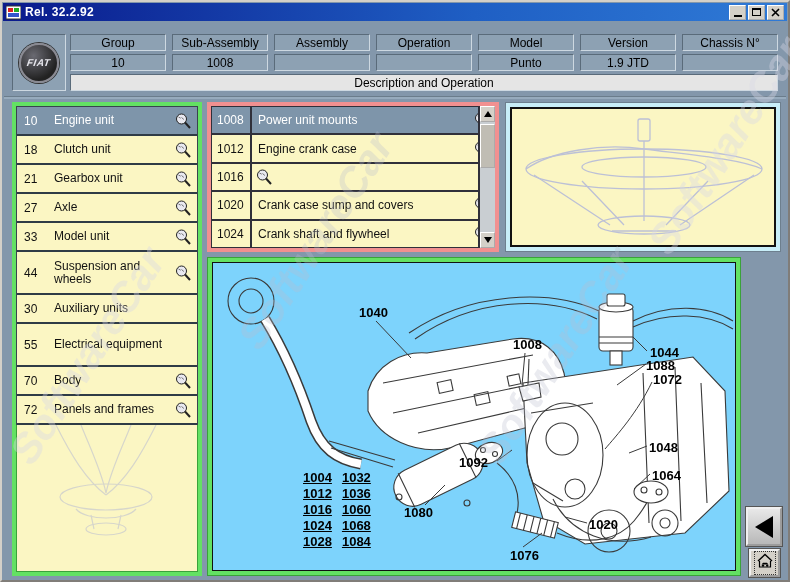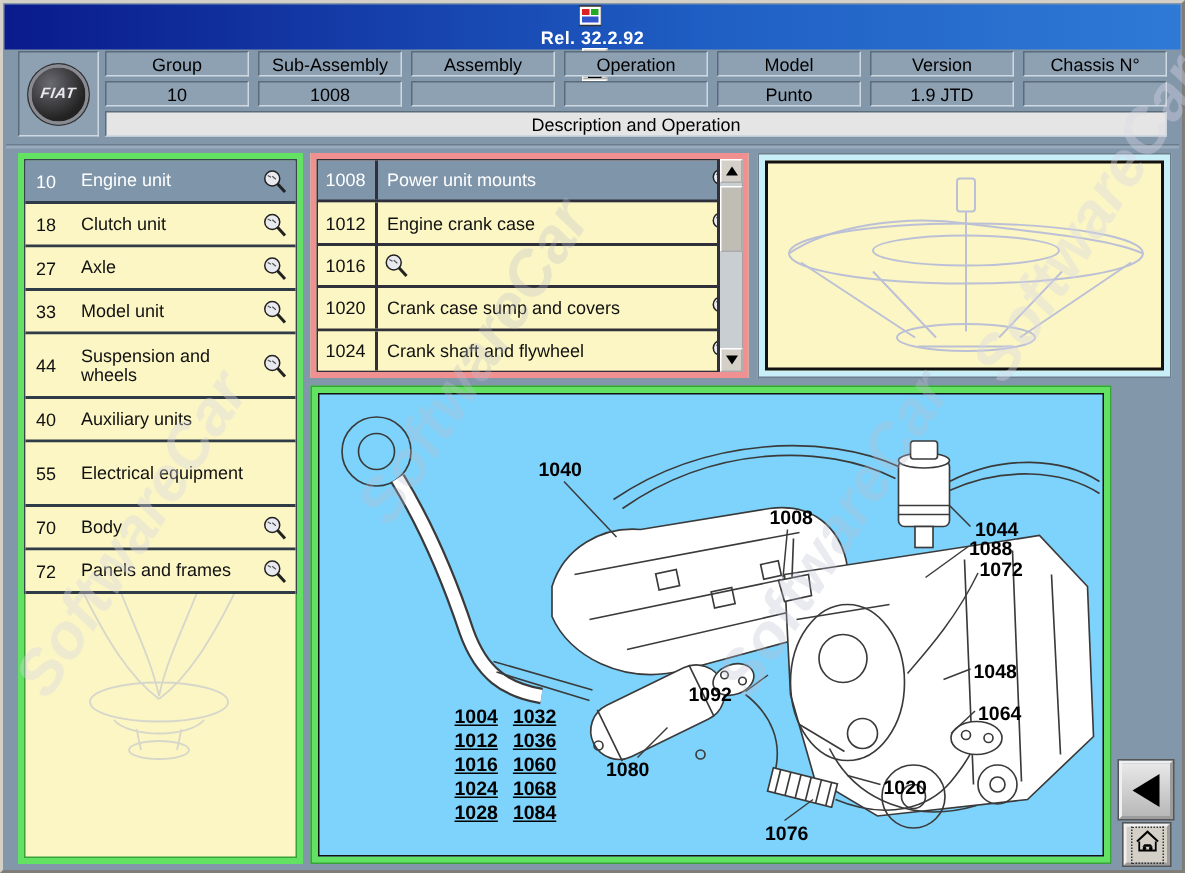--- a/index.html
+++ b/index.html
@@ -1,22 +1,22 @@
 <!DOCTYPE html>
 <html><head>
 <meta charset="utf-8">
 <style>
   html,body{margin:0;padding:0;}
   body{width:790px;height:582px;overflow:hidden;position:relative;
        font-family:"Liberation Sans","DejaVu Sans",sans-serif;background:#8397ab;}
   .window{position:absolute;inset:0;border:2px outset #d4d0c8;background:#8397ab;box-sizing:border-box;}
   
-  .titlebar{position:absolute;left:1px;top:1px;right:1px;height:30px;
+  .titlebar{position:absolute;left:1px;top:1px;right:1px;height:18px;
     background:linear-gradient(to right,#0a1a8c,#1f5fc4 60%,#2f7ad6);
-    display:flex;align-items:center;padding:0 16px;box-sizing:border-box;flex-direction:column;}
+    display:flex;align-items:center;padding:0 3px;box-sizing:border-box;}
   .app-icon{width:15px;height:15px;margin-right:4px;flex:0 0 auto;}
   .title-text{color:#fff;font-size:12px;font-weight:bold;flex:1;letter-spacing:.3px;}
   .tbtn{width:17px;height:15px;background:#d4d0c8;border:1px outset #fff;margin-left:2px;
         display:flex;align-items:center;justify-content:center;box-sizing:border-box;cursor:pointer;}
   .g-min{width:8px;height:2px;background:#000;margin-top:7px;}
   .g-max{width:9px;height:8px;border:1px solid #000;border-top-width:2px;box-sizing:border-box;}
   
   .hcell{position:absolute;height:17px;width:96px;background:#8da1b3;
     border:1px solid;border-color:#57� ;border-color:#5a6b7a #cdd8e1 #cdd8e1 #5a6b7a;
     font-size:12px;color:#000;text-align:center;line-height:16px;box-sizing:border-box;overflow:hidden;}
@@ -147,20 +147,29 @@
       <div class="grow">
         <span class="gcode">18</span>
         <span class="glabel">Clutch unit</span>
         <svg class="mag" viewBox="0 0 18 18">
             <circle cx="7.5" cy="7" r="5" fill="#e9e9f0" stroke="#222"></circle>
             <path d="M4.5 5 l2.2 1.2 M7.5 5.5 l2.4 2" stroke="#555" stroke-width=".8"></path>
             <line x1="11" y1="10.5" x2="16" y2="16" stroke="#222" stroke-width="2"></line>
           </svg>
       </div>
       <div class="grow">
+        <span class="gcode">21</span>
+        <span class="glabel">Gearbox unit</span>
+        <svg class="mag" viewBox="0 0 18 18">
+            <circle cx="7.5" cy="7" r="5" fill="#e9e9f0" stroke="#222"></circle>
+            <path d="M4.5 5 l2.2 1.2 M7.5 5.5 l2.4 2" stroke="#555" stroke-width=".8"></path>
+            <line x1="11" y1="10.5" x2="16" y2="16" stroke="#222" stroke-width="2"></line>
+          </svg>
+      </div>
+      <div class="grow">
         <span class="gcode">27</span>
         <span class="glabel">Axle</span>
         <svg class="mag" viewBox="0 0 18 18">
             <circle cx="7.5" cy="7" r="5" fill="#e9e9f0" stroke="#222"></circle>
             <path d="M4.5 5 l2.2 1.2 M7.5 5.5 l2.4 2" stroke="#555" stroke-width=".8"></path>
             <line x1="11" y1="10.5" x2="16" y2="16" stroke="#222" stroke-width="2"></line>
           </svg>
       </div>
       <div class="grow">
         <span class="gcode">33</span>
@@ -174,21 +183,21 @@
       <div class="grow tall">
         <span class="gcode">44</span>
         <span class="glabel">Suspension and wheels</span>
         <svg class="mag" viewBox="0 0 18 18">
             <circle cx="7.5" cy="7" r="5" fill="#e9e9f0" stroke="#222"></circle>
             <path d="M4.5 5 l2.2 1.2 M7.5 5.5 l2.4 2" stroke="#555" stroke-width=".8"></path>
             <line x1="11" y1="10.5" x2="16" y2="16" stroke="#222" stroke-width="2"></line>
           </svg>
       </div>
       <div class="grow">
-        <span class="gcode">40</span>
+        <span class="gcode">30</span>
         <span class="glabel">Auxiliary units</span>
       </div>
       <div class="grow tall">
         <span class="gcode">55</span>
         <span class="glabel">Electrical equipment</span>
       </div>
       <div class="grow">
         <span class="gcode">70</span>
         <span class="glabel">Body</span>
         <svg class="mag" viewBox="0 0 18 18">

